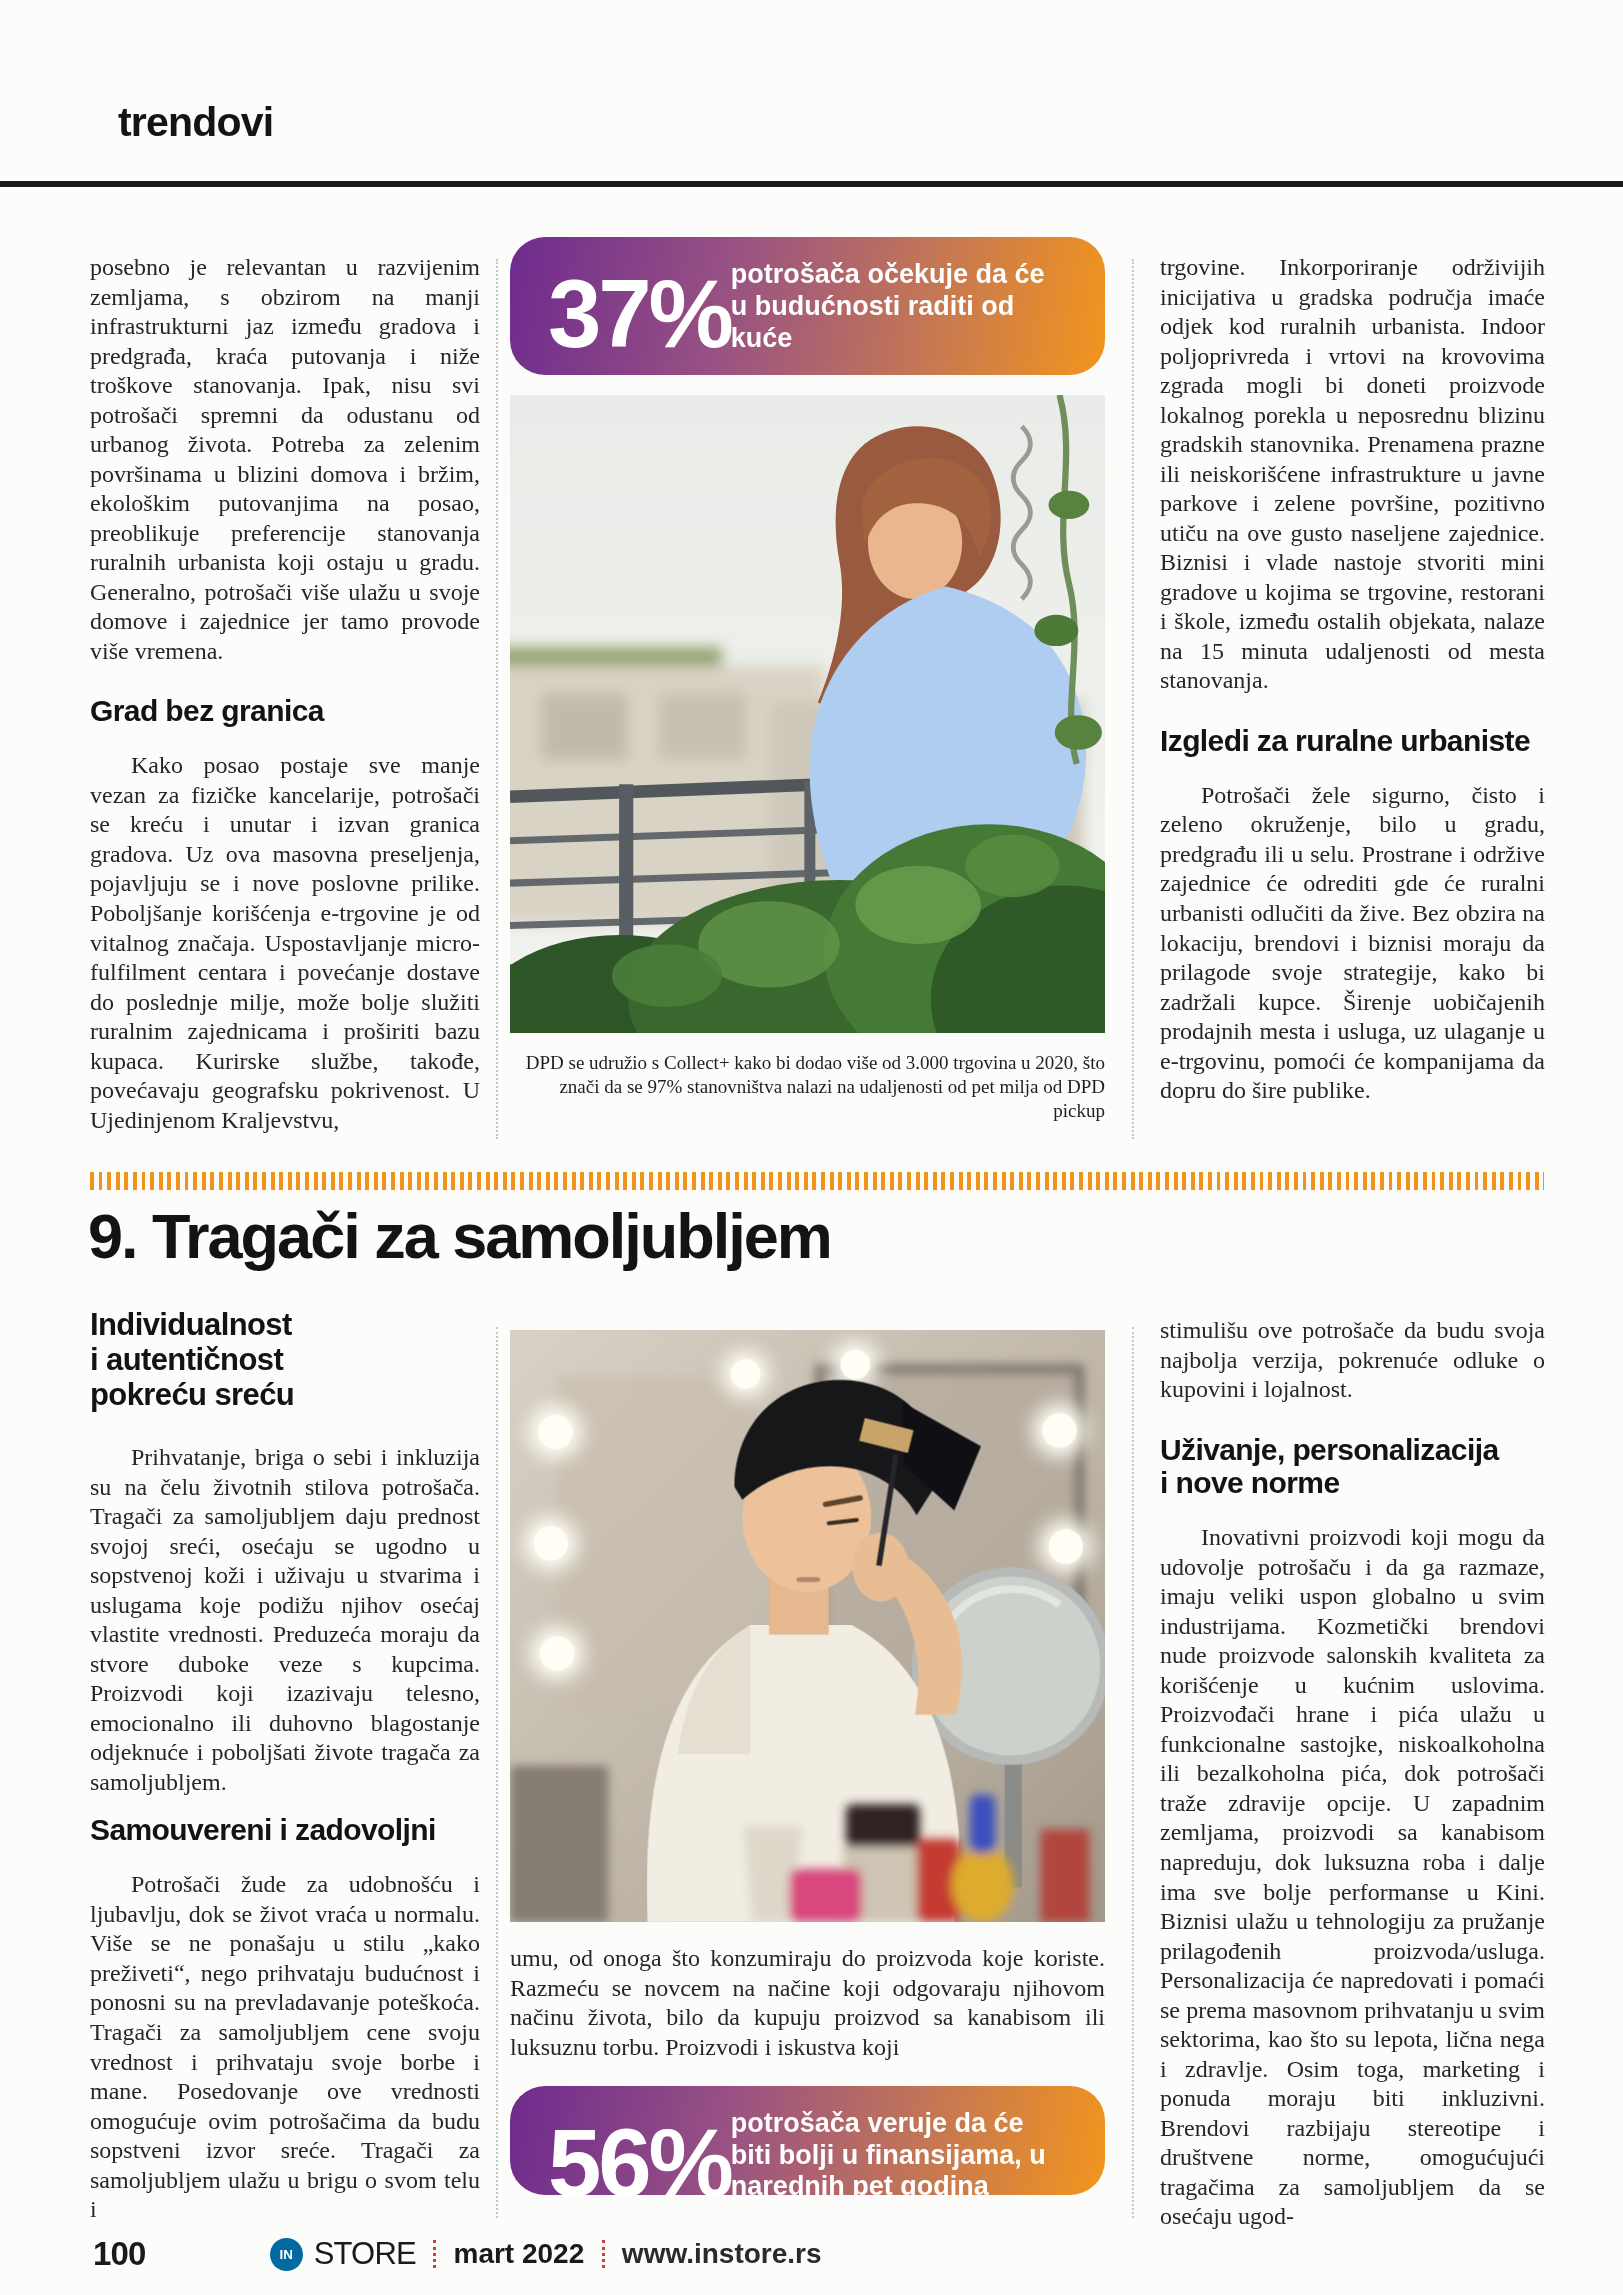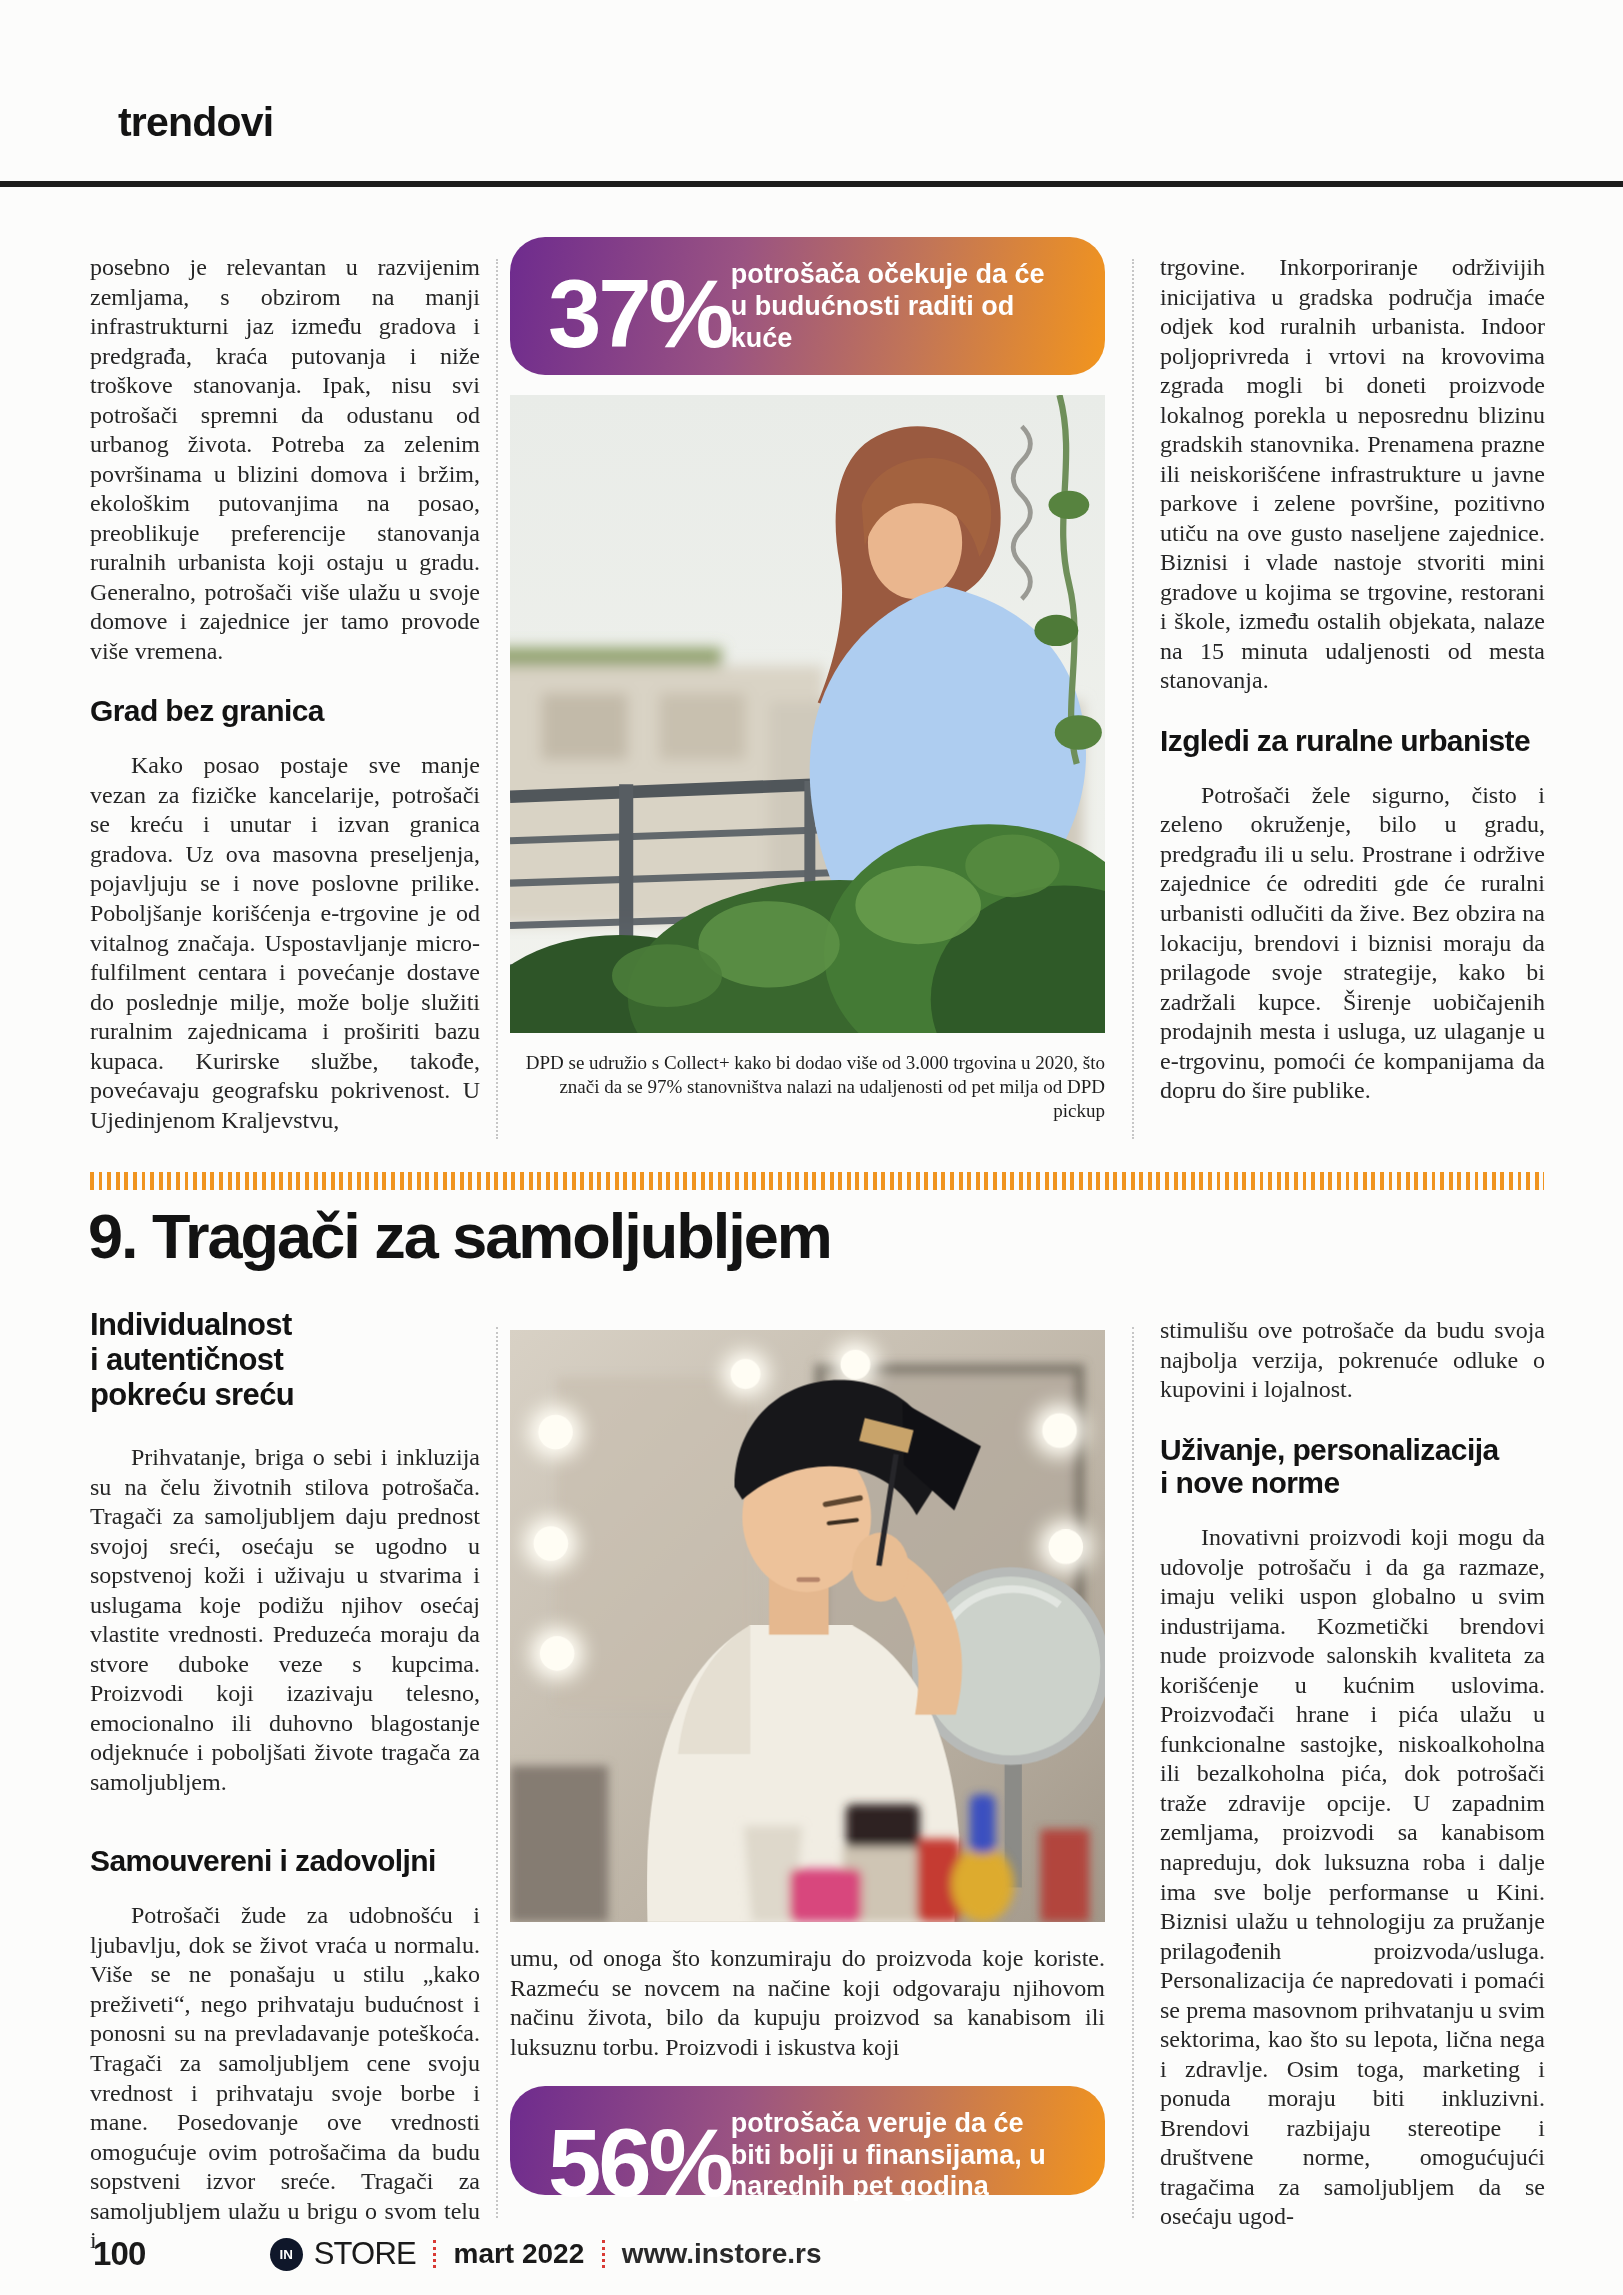--- a/index.html
+++ b/index.html
@@ -48,21 +48,21 @@
 
   .section-title { position:absolute; left:88px; top:1200px; font-family:"Liberation Sans",sans-serif;
                    font-weight:800; font-size:63px; letter-spacing:-2px; color:#131313; }
 
   .bl-h1 { font-size:31px; line-height:1.13; }
 
   .footer { position:absolute; left:93px; top:2235px; width:1453px; display:flex; align-items:center;
             font-family:"Liberation Sans",sans-serif; color:#1a1a1a; }
   .page-num { font-size:33px; font-weight:800; letter-spacing:-0.8px; }
   .footer-brand-group { display:flex; align-items:center; margin-left:124px; }
-  .logo-circle { width:33px; height:33px; border-radius:50%; background:#0f172a; color:#fff;
+  .logo-circle { width:33px; height:33px; border-radius:50%; background:#0369a1; color:#fff;
                  display:flex; align-items:center; justify-content:center; font-size:13.4px;
                  font-weight:800; letter-spacing:0; margin-right:11px; }
   .brand { font-size:31px; font-weight:400; letter-spacing:-0.8px; }
   .fsep { height:28px; border-left:3.1px dotted #d93a35; margin:0 17.3px; }
   .issue { font-size:28px; font-weight:700; }
   .website { font-size:28px; font-weight:700; color:#2a2a2a; }
 </style>
 </head>
 <body>
 
@@ -160,21 +160,21 @@
 
   <div class="tick-divider"></div>
 
   <div class="section-title">9. Tragači za samoljubljem</div>
 
   <div class="col" style="left:90px; top:1307px; width:390px;">
     <h3 class="h-sans h-first bl-h1 multiline">Individualnost
 i autentičnost
 pokreću sreću</h3>
     <p class="indent" style="margin-top:31px;">Prihvatanje, briga o sebi i inkluzija su na čelu životnih stilova potrošača. Tragači za samoljubljem daju prednost svojoj sreći, osećaju se ugodno u sopstvenoj koži i uživaju u stvarima i uslugama koje podižu njihov osećaj vlastite vrednosti. Preduzeća moraju da stvore duboke veze s kupcima. Proizvodi koji izazivaju telesno, emocionalno ili duhovno blagostanje odjeknuće i poboljšati živote tragača za samoljubljem.</p>
-    <h3 class="h-sans" style="margin-top:47px;">Samouvereni i zadovoljni</h3>
+    <h3 class="h-sans" style="margin-top:16px;">Samouvereni i zadovoljni</h3>
     <p class="indent">Potrošači žude za udobnošću i ljubavlju, dok se život vraća u normalu. Više se ne ponašaju u stilu „kako preživeti“, nego prihvataju budućnost i ponosni su na prevladavanje poteškoća. Tragači za samoljubljem cene svoju vrednost i prihvataju svoje borbe i mane. Posedovanje ove vrednosti omogućuje ovim potrošačima da budu sopstveni izvor sreće. Tragači za samoljubljem ulažu u brigu o svom telu i</p>
   </div>
 
   <div class="mid-col" style="top:1330px;">
     <div class="photo photo-2">
       <svg viewBox="0 0 758 754" preserveAspectRatio="none">
         <defs>
           <linearGradient id="bg2" x1="0" y1="0" x2="1" y2="1">
             <stop offset="0" stop-color="#d8d1c5"></stop>
               <stop offset="0.6" stop-color="#bdb4a6"></stop>

